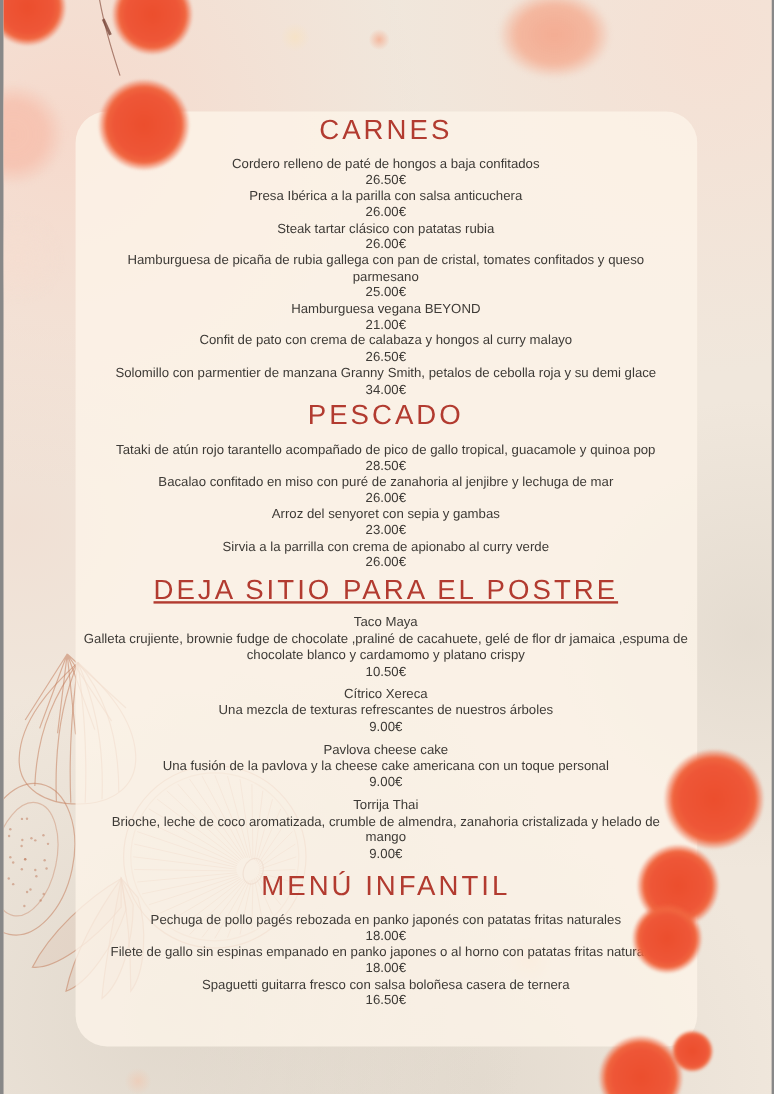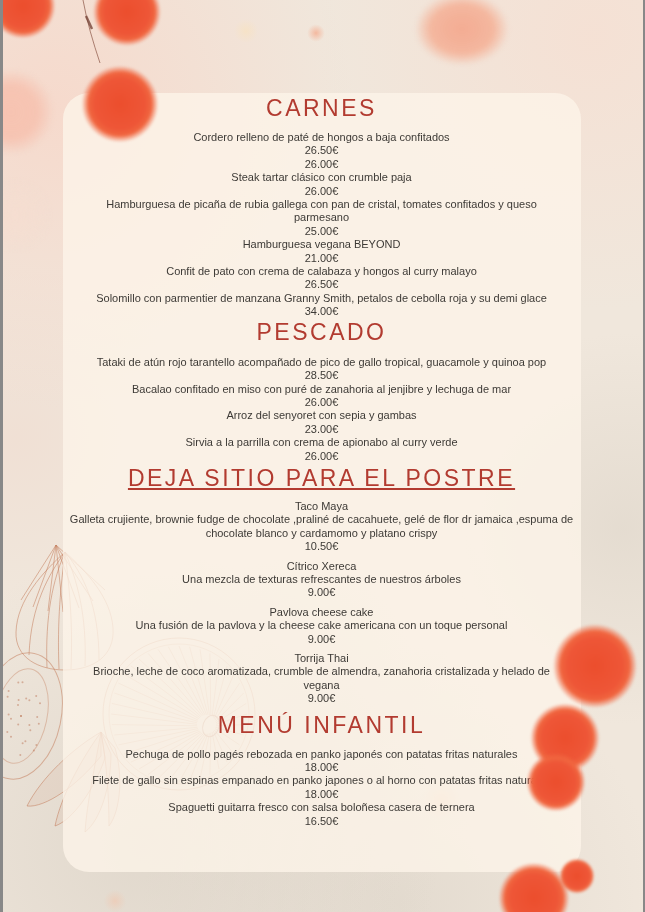--- a/index.html
+++ b/index.html
@@ -174,24 +174,25 @@
   <div class="splash under s-peach"></div>
 
   <div class="panel" id="menu-panel">
       <section class="menu-section sec-carnes">
         <h2 class="section-title">CARNES</h2>
         <div class="menu-item">
           <div class="mline item-name">Cordero relleno de paté de hongos a baja confitados</div>
           <div class="mline item-price">26.50€</div>
         </div>
         <div class="menu-item">
-          <div class="mline item-price">26.00€</div>
-        </div>
-        <div class="menu-item">
-          <div class="mline item-name">Steak tartar clásico con crumble paja</div>
+          <div class="mline item-name">Presa Ibérica a la parilla con salsa anticuchera</div>
+          <div class="mline item-price">26.00€</div>
+        </div>
+        <div class="menu-item">
+          <div class="mline item-name">Steak tartar clásico con patatas rubia</div>
           <div class="mline item-price">26.00€</div>
         </div>
         <div class="menu-item">
           <div class="mline item-name">Hamburguesa de picaña de rubia gallega con pan de cristal, tomates confitados y queso</div>
           <div class="mline item-name">parmesano</div>
           <div class="mline item-price">25.00€</div>
         </div>
         <div class="menu-item">
           <div class="mline item-name">Hamburguesa vegana BEYOND</div>
           <div class="mline item-price">21.00€</div>
@@ -238,21 +239,21 @@
           <div class="mline item-price">9.00€</div>
         </div>
         <div class="menu-item">
           <div class="mline item-name">Pavlova cheese cake</div>
           <div class="mline item-desc">Una fusión de la pavlova y la cheese cake americana con un toque personal</div>
           <div class="mline item-price">9.00€</div>
         </div>
         <div class="menu-item">
           <div class="mline item-name">Torrija Thai</div>
           <div class="mline item-desc">Brioche, leche de coco aromatizada, crumble de almendra, zanahoria cristalizada y helado de</div>
-          <div class="mline item-desc">vegana</div>
+          <div class="mline item-desc">mango</div>
           <div class="mline item-price">9.00€</div>
         </div>
       </section>
       <section class="menu-section sec-infantil">
         <h2 class="section-title">MENÚ INFANTIL</h2>
         <div class="menu-item">
           <div class="mline item-name">Pechuga de pollo pagés rebozada en panko japonés con patatas fritas naturales</div>
           <div class="mline item-price">18.00€</div>
         </div>
         <div class="menu-item">

